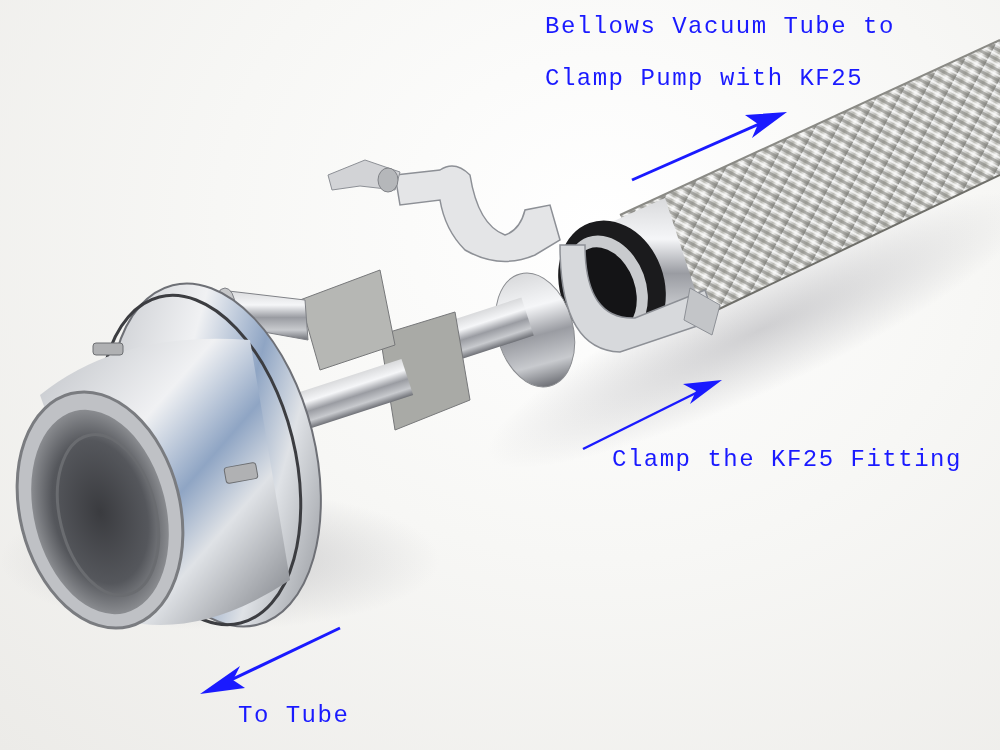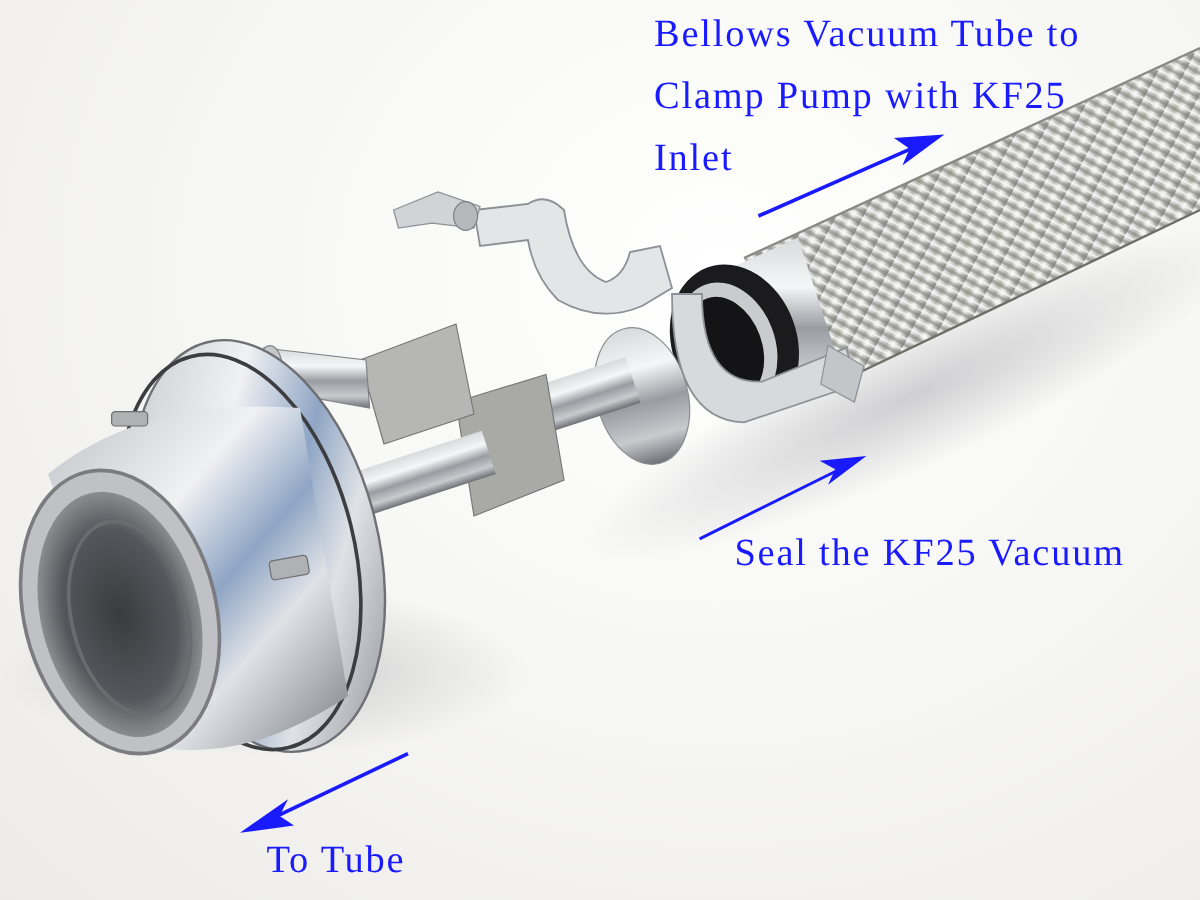--- a/index.html
+++ b/index.html
@@ -1,25 +1,25 @@
 <!DOCTYPE html>
 <html><head>
 <meta charset="utf-8">
 <style>
   html, body { margin: 0; padding: 0; }
   body { width: 1000px; height: 750px; overflow: hidden; background: #f4f4f2; }
   .stage { position: relative; width: 1000px; height: 750px; overflow: hidden;
     background: radial-gradient(ellipse at 60% 30%, #ffffff 0%, #f7f7f5 45%, #ecebe8 100%); }
   .photo { position: absolute; left: 0; top: 0; width: 1000px; height: 750px; }
-  .label { position: absolute; color: #1a1aff; font-family: Liberation Serif, serif;
-    font-size: 32px; letter-spacing: 1.5px; line-height: 52px; white-space: nowrap; }
+  .label { position: absolute; color: #1a1aff; font-family: Liberation Mono, monospace;
+    font-size: 24px; letter-spacing: 1.5px; line-height: 52px; white-space: nowrap; }
   .label .line { display: block; }
   #label-bellows { left: 545px; top: 1px; }
   #label-seal { left: 612px; top: 434px; }
-  #label-tube { left: 222px; top: 690px; }
+  #label-tube { left: 238px; top: 690px; }
 </style>
 </head>
 <body>
 
 <div class="stage">
 
   <svg class="photo" viewBox="0 0 1000 750" xmlns="http://www.w3.org/2000/svg">
     <defs>
       <linearGradient id="steel" x1="0" y1="0" x2="0" y2="1">
         <stop offset="0" stop-color="#d9dadc"></stop>
@@ -119,23 +119,22 @@
     </g>
     <g fill="#1a1aff" stroke="#1a1aff">
       <line x1="340" y1="628" x2="212" y2="689" stroke-width="3"></line>
       <polygon points="200,694 240,666 233,680 245,688" stroke="none"></polygon>
     </g>
   </svg>
 
   <div id="label-bellows" class="label">
     <span class="line">Bellows Vacuum Tube to</span>
     <span class="line">Clamp Pump with KF25</span>
-    <span class="line">Inlet</span>
   </div>
 
   <div id="label-seal" class="label">
-    <span class="line">Seal the KF25 Vacuum</span>
+    <span class="line">Clamp the KF25 Fitting</span>
   </div>
 
   <div id="label-tube" class="label">
     <span class="line">To Tube</span>
   </div>
 </div>
 
 </body></html>

